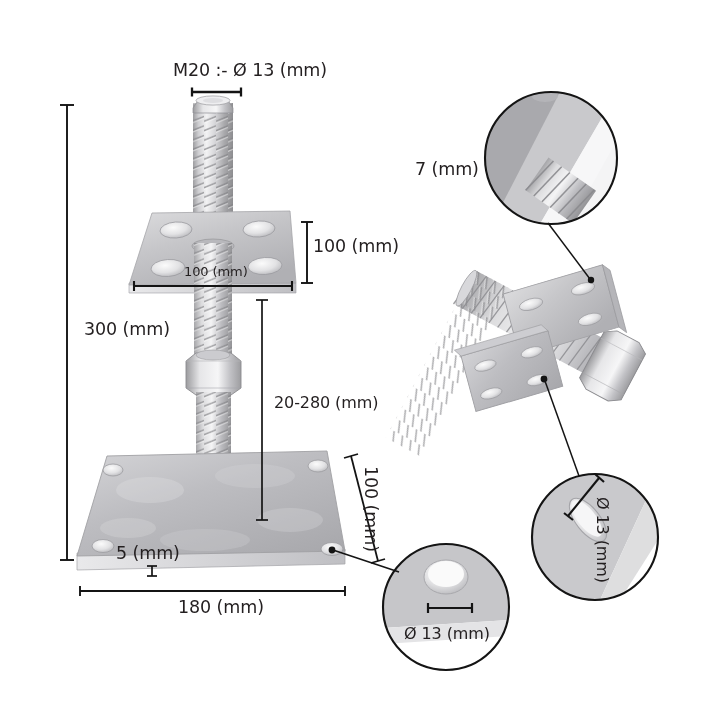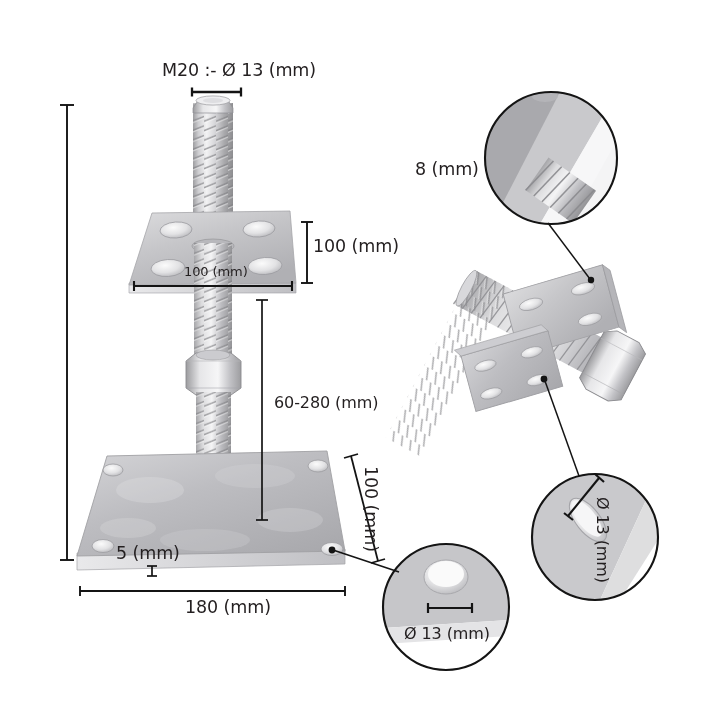--- a/index.html
+++ b/index.html
@@ -336,36 +336,37 @@
       </g>
 
       <g>
         <line x1="351" y1="456" x2="378" y2="561" stroke-width="1.8"></line>
         <line x1="344" y1="458" x2="358" y2="454" stroke-width="1.8"></line>
         <line x1="371" y1="563" x2="385" y2="559" stroke-width="1.8"></line>
       </g>
     </g>
   </svg>
 
-  <div class="lbl l-18" style="left:162px; top:60px;">M20 :- Ø 13 (mm)</div>
+  <div class="lbl l-18" style="left:173px; top:60px;">M20 :- Ø 13 (mm)</div>
 
   <div class="lbl l-18" style="left:313px; top:236px;">100 (mm)</div>
 
   <div class="lbl l-13" style="left:184px; top:264px;">100 (mm)</div>
 
   <div class="lbl l-18 two-line" style="left:84px; top:318px;">
+    <div>300 (mm)</div>
   </div>
 
-  <div class="lbl l-16" style="left:274px; top:394px;">60-280 (mm)</div>
+  <div class="lbl l-16" style="left:274px; top:394px;">20-280 (mm)</div>
 
   <div class="lbl l-18" style="left:116px; top:543px;">5 (mm)</div>
 
-  <div class="lbl l-18" style="left:185px; top:597px;">180 (mm)</div>
+  <div class="lbl l-18" style="left:178px; top:597px;">180 (mm)</div>
 
   <div class="lbl l-18 rot90" style="left:381px; top:466px;">100 (mm)</div>
 
-  <div class="lbl l-18" style="left:415px; top:159px;">8 (mm)</div>
+  <div class="lbl l-18" style="left:415px; top:159px;">7 (mm)</div>
 
   <div class="lbl l-16" style="left:404px; top:625px;">Ø 13 (mm)</div>
 
   <div class="lbl l-16 rot90" style="left:611px; top:497px;">Ø 13 (mm)</div>
 
 </div>
 
 </body></html>

